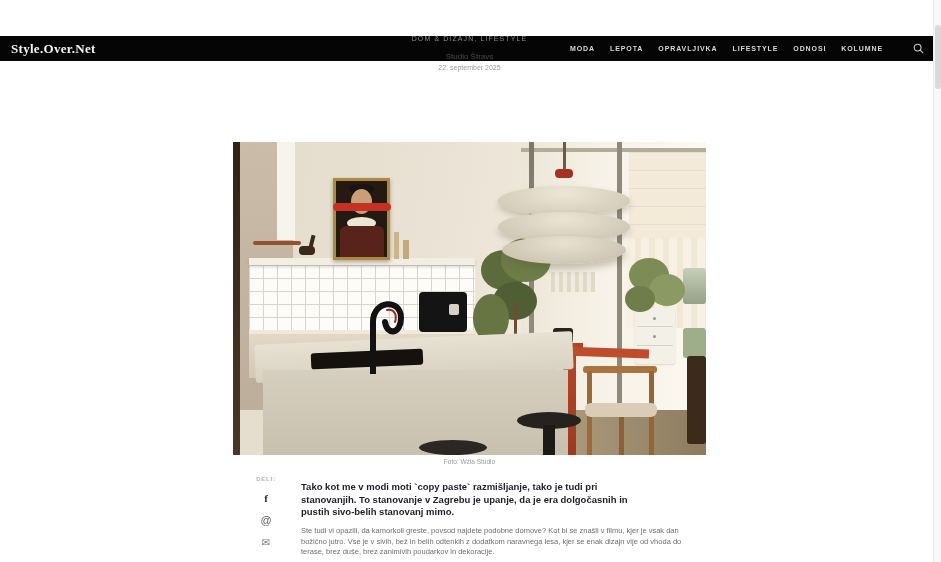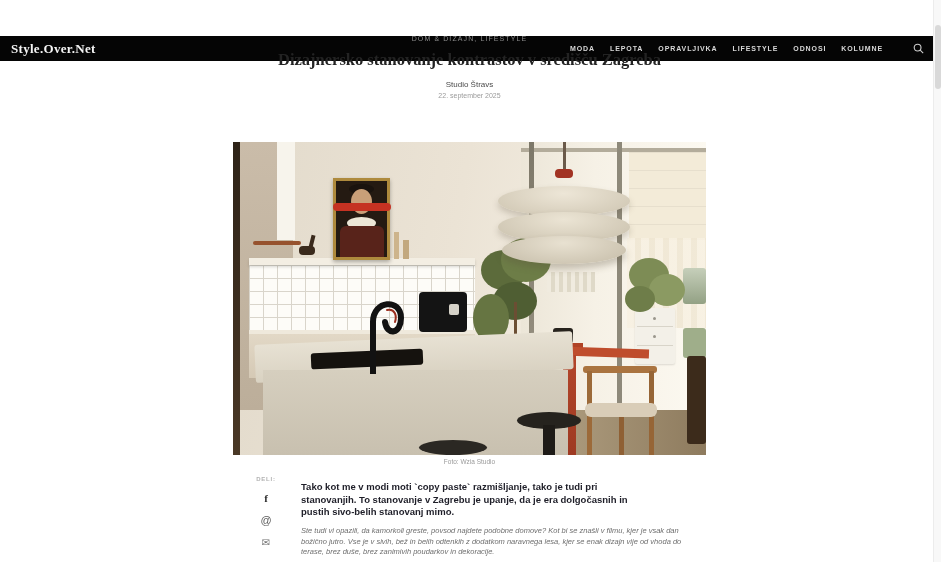--- a/index.html
+++ b/index.html
@@ -105,21 +105,21 @@
   .photo-credit { position:absolute; left:233px; top:458px; width:473px; text-align:center; font-size:6.5px; color:#9a9a9a; }
   .share-bar { position:absolute; left:249px; top:476px; width:34px; text-align:center; }
   .share-label { font-size:6px; color:#b2b2b2; letter-spacing:.8px; font-weight:700; }
   .share-btn { display:block; width:16px; height:16px; margin:6px auto 0; text-decoration:none; text-align:center; cursor:pointer; }
   .share-btn span { font-size:11px; line-height:16px; color:#4f4f4f; }
   .share-btn.fb span { font-family:"Liberation Serif","DejaVu Serif",serif; font-weight:700; color:#2f2f2f; }
   .share-btn.th span { color:#5c5c5c; font-size:11px; }
   .share-btn.em span { color:#6f6f6f; font-size:10px; }
   .article-lead { position:absolute; left:301px; top:481px; width:351px; font-size:9.5px; font-weight:700;
                   color:#1e1e28; line-height:1.33; }
-  .article-body { position:absolute; left:301px; top:526px; width:381px; font-size:7.5px; color:#6e6e6e; line-height:1.4;font-style:italic; }
+  .article-body { position:absolute; left:301px; top:526px; width:381px; font-size:7.5px; color:#6e6e6e; line-height:1.4; }
 
   
   .scrollbar { position:absolute; right:0; top:0; width:8px; height:562px; background:#f8f8f8; border-left:1px solid #ececec; }
   .scrollbar .thumb { position:absolute; left:1px; top:25px; width:6px; height:64px; background:#d9d9d9; border-radius:3px; }
 </style>
 </head>
 <body>
 
 <div class="page">
 
@@ -138,21 +138,20 @@
           <line x1="7.2" y1="7.2" x2="10.2" y2="10.2" stroke="#cfcfcf" stroke-width="1.1"></line>
         </svg>
       </span>
     </nav>
   </header>
 
   <div class="article-head">
     <div class="breadcrumb">
       <a>DOM &amp; DIZAJN</a><span>, </span><a>LIFESTYLE</a>
     </div>
-    <h1 class="article-title">Dizajnersko stanovanje kontrastov v središču Zagreba</h1>
     <div class="article-author">Studio Štravs</div>
     <div class="article-date">22. september 2025</div>
   </div>
 
   <figure class="hero">
     <div class="hx-wall"></div>
     <div class="hx-windowwall"></div>
     <div class="hx-frametop"></div>
     <div class="hx-frame1"></div>
     <div class="hx-frame2"></div>

